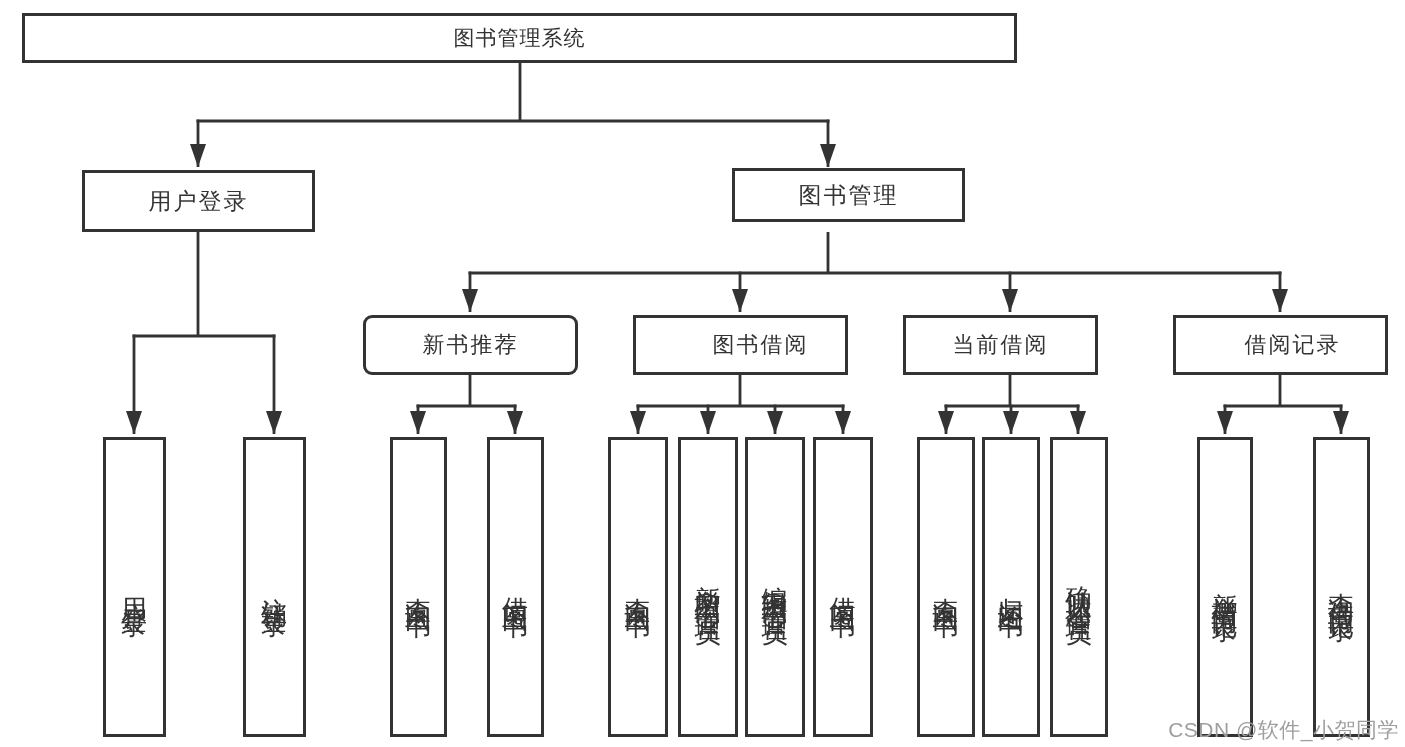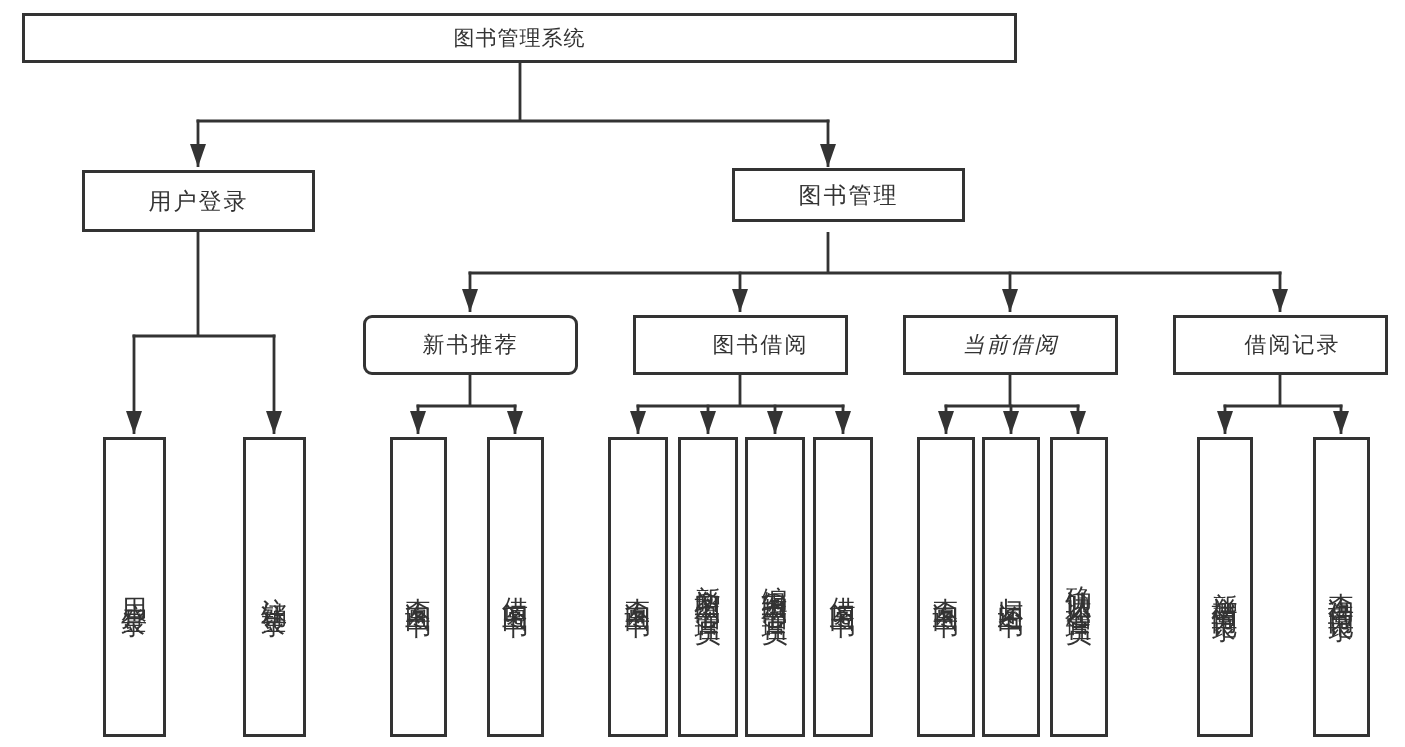--- a/index.html
+++ b/index.html
@@ -111,21 +111,21 @@
     <line class="wire" x1="1341" y1="404.6" x2="1341" y2="434" marker-end="url(#arrow)"></line>
   </svg>
 
   <div class="node root" style="left:22px;top:13px;width:995px;height:50px;">图书管理系统</div>
 
   <div class="node lvl2" style="left:82px;top:170px;width:233px;height:62px;">用户登录</div>
   <div class="node lvl2" style="left:712px;top:168px;width:233px;height:54px;margin-left:20px;">图书管理</div>
 
   <div class="node lvl3" style="left:363px;top:315px;width:215px;height:60px;border-radius:9px;">新书推荐</div>
   <div class="node lvl3" style="left:633px;top:315px;width:215px;height:60px;padding-left:40px;">图书借阅</div>
-  <div class="node lvl3" style="left:903px;top:315px;width:215px;height:60px;font-style:italic;">当前借阅</div>
+  <div class="node lvl3" style="left:903px;top:315px;width:195px;height:60px;">当前借阅</div>
   <div class="node lvl3" style="left:1173px;top:315px;width:215px;height:60px;padding-left:24px;">借阅记录</div>
 
   <div class="node leaf" style="left:103px;top:437px;width:63px;height:300px;">
     <span class="leaf-label">用户登录</span>
   </div>
   <div class="node leaf" style="left:243px;top:437px;width:63px;height:300px;">
     <span class="leaf-label">注销登录</span>
   </div>
 
   <div class="node leaf" style="left:390px;top:437px;width:57px;height:300px;">
@@ -158,14 +158,15 @@
     <span class="leaf-label">确认归还（管理员）</span>
   </div>
 
   <div class="node leaf" style="left:1197px;top:437px;width:56px;height:300px;">
     <span class="leaf-label">新增借阅记录</span>
   </div>
   <div class="node leaf" style="left:1313px;top:437px;width:57px;height:300px;">
     <span class="leaf-label">查询借阅记录</span>
   </div>
 
+  <div class="watermark">CSDN @软件_小贺同学</div>
 
 </div>
 
 </body></html>

